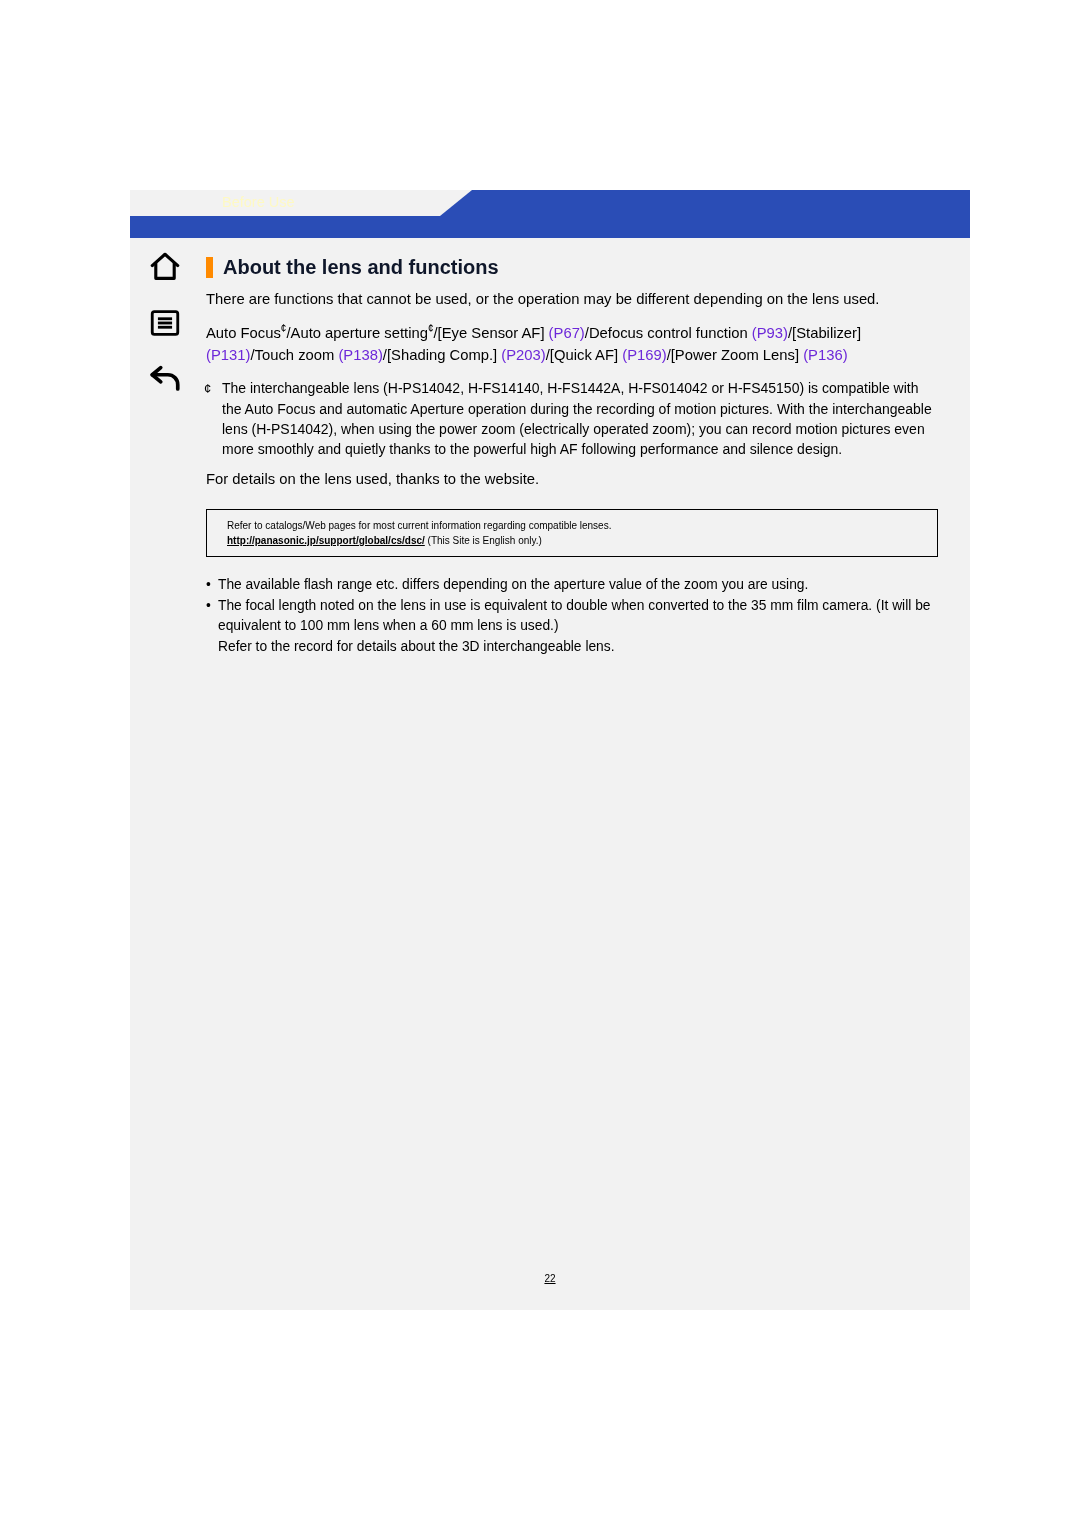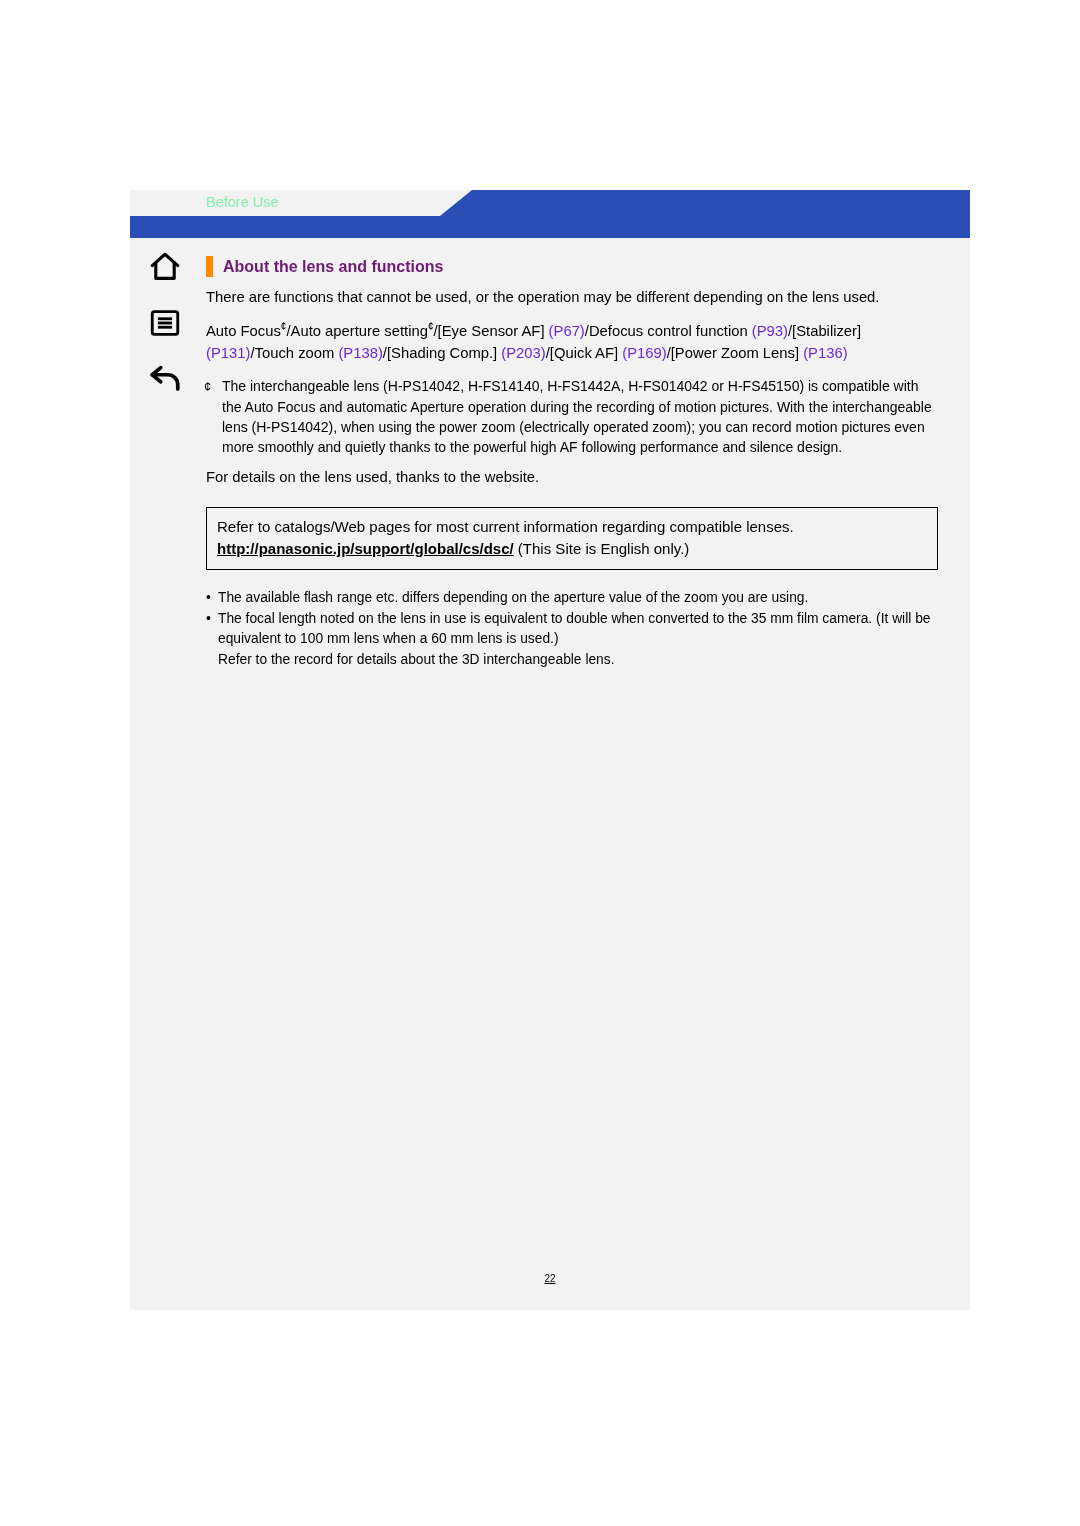--- a/index.html
+++ b/index.html
@@ -54,40 +54,40 @@
   }
   .header-diag {
     position: absolute;
     left: 310px; top: 0;
     width: 0; height: 0;
     border-bottom: 26px solid #2a4db6;
     border-left: 32px solid #f2f2f2;
   }
   .header-text {
     position: absolute;
-    left: 76px;
+    left: 92px;
     top: 4px;
     font-size: 14.5px;
-    color: #86efac;
+    color: #fef9c3;
   }
   .section-head {
     margin: 18px 0 10px 76px;
     display: flex;
     align-items: center;
   }
   .orange-bar {
     width: 7px;
     height: 21px;
     background: #ff8a00;
     margin-right: 10px;
   }
   .section-title {
-    color: #701a75;
+    color: #0f172a;
     font-weight: bold;
-    font-size: 16px;
+    font-size: 20px;
   }
   .body-text {
     margin: 0 32px 12px 76px;
     line-height: 1.45;
     font-size: 14.8px;
   }
   .body-text a, .lnk {
     color: #6d28d9;
     text-decoration: none;
   }
@@ -100,22 +100,22 @@
   .footnote-mark {
     position: absolute;
     left: -18px;
     top: 2px;
     font-size: 13px;
   }
   .sup { font-size: 10px; vertical-align: super; }
   .info-box {
     margin: 18px 32px 18px 76px;
     border: 1.5px solid #000;
-    padding: 8px 10px;
-    font-size: 15px;
+    padding: 8px 20px;
+    font-size: 10px;
     line-height: 1.5;
   }
   .info-box .url {
     font-weight: bold;
     text-decoration: underline;
   }
   .notes {
     margin: 4px 24px 0 76px;
     font-size: 13.8px;
     line-height: 1.5;

